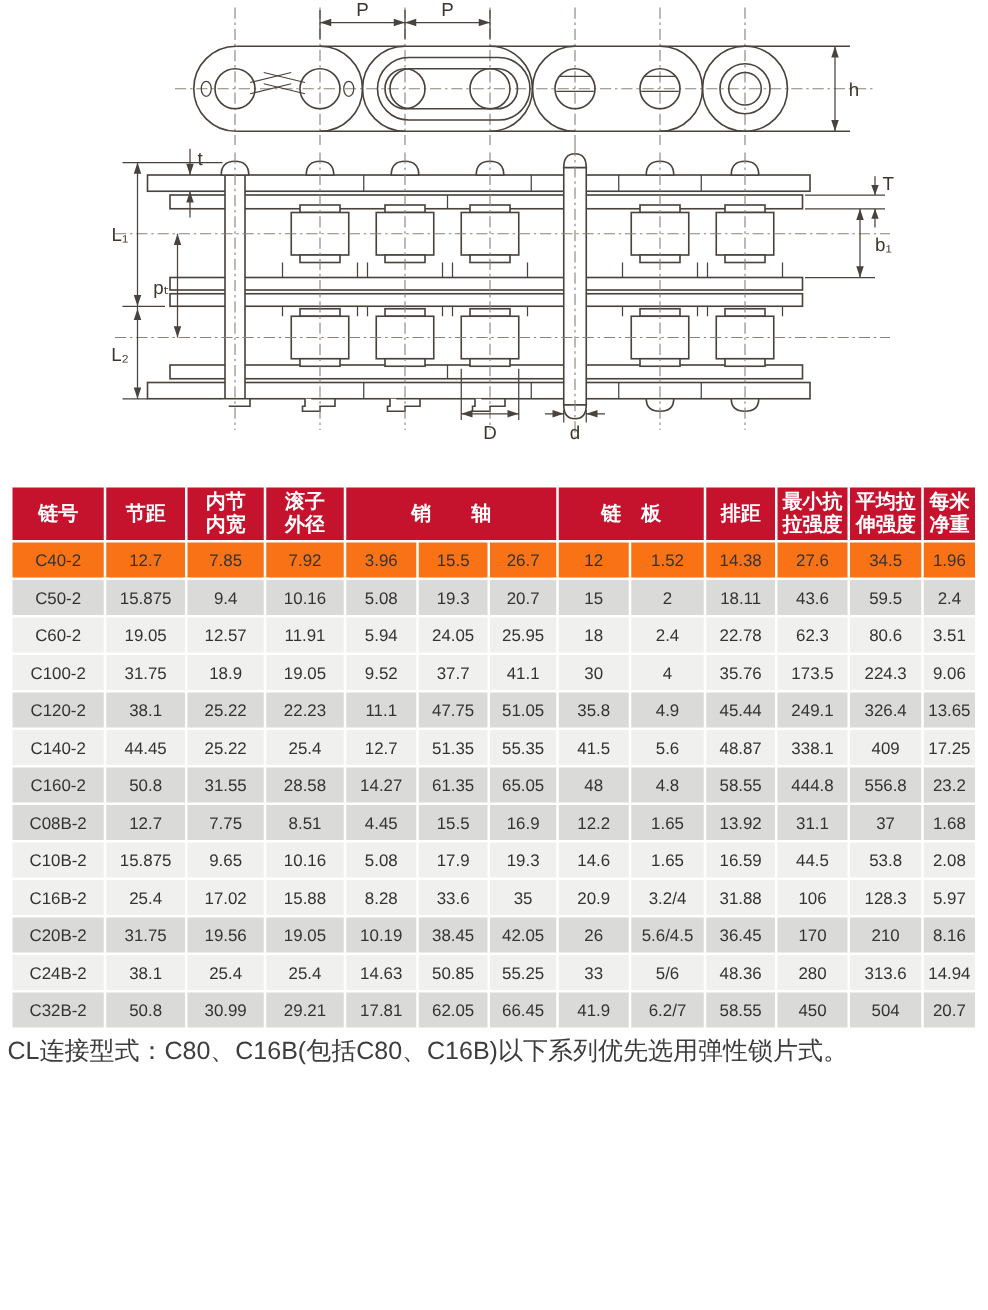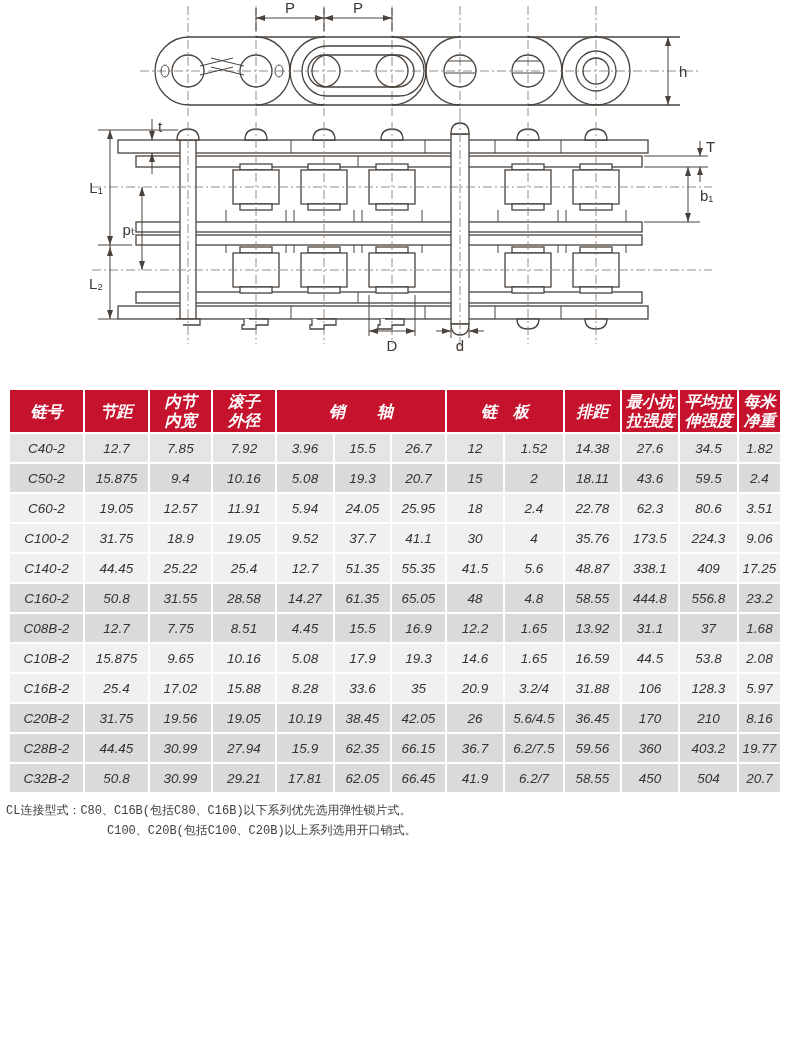--- a/index.html
+++ b/index.html
@@ -10,37 +10,37 @@
   svg.diagram { display:block; }
   svg .ln   { stroke:#4a423c; stroke-width:1.3; fill:none; }
   svg .lnw  { stroke:#4a423c; stroke-width:1.3; fill:#ffffff; }
   svg .dim  { stroke:#4a423c; stroke-width:1; fill:none; }
   svg .cl   { stroke:#8a827a; stroke-width:0.9; fill:none; stroke-dasharray:9 3 2 3; }
   svg .ah   { fill:#4a423c; stroke:none; }
   svg text.dlabel { fill:#3d3630; font-size:15px; }
 
   table.spec {
     border-collapse:separate; border-spacing:2px; table-layout:fixed;
-    width:774px; margin:6px 0 0 8px;font-style:italic;
+    width:774px; margin:6px 0 0 8px;
   }
   table.spec th {
     background:#c5122d; color:#ffffff; text-align:center; vertical-align:middle;
     white-space:pre-line; padding:0; overflow:hidden;
   }
   tr.ghead th { height:42px; font-size:16px; font-weight:bold; line-height:19px; }
   tr.shead th { height:46px; font-size:14px; font-weight:normal; line-height:17px; }
   table.spec td {
     text-align:center; vertical-align:middle; height:28px;
     font-size:13.5px; color:#333333; padding:0; overflow:hidden;
   }
-  tr.shade-dark  td { background:#e5e5e5; }
+  tr.shade-dark  td { background:#f97316; }
   tr.shade-gray  td { background:#dadad8; }
   tr.shade-light td { background:#f0f0ee; }
 
-  .footnote { margin:7px 0 0 6px; font-size:12px; color:#3d3d3d; line-height:20px;font-family:Liberation Mono, monospace; }
+  .footnote { margin:7px 0 0 6px; font-size:20px; color:#3d3d3d; line-height:20px; }
   .footnote .line2 { padding-left:101px; }
 </style>
 </head>
 <body>
 
 <div class="page">
 
   <svg class="diagram" width="790" height="382" viewBox="0 0 790 382">
 
     <g>
@@ -248,21 +248,21 @@
           <td>7.85</td>
           <td>7.92</td>
           <td>3.96</td>
           <td>15.5</td>
           <td>26.7</td>
           <td>12</td>
           <td>1.52</td>
           <td>14.38</td>
           <td>27.6</td>
           <td>34.5</td>
-          <td>1.82</td>
+          <td>1.96</td>
         </tr>
 
         <tr class="shade-gray">
           <td>C50-2</td>
           <td>15.875</td>
           <td>9.4</td>
           <td>10.16</td>
           <td>5.08</td>
           <td>19.3</td>
           <td>20.7</td>
@@ -300,20 +300,35 @@
           <td>37.7</td>
           <td>41.1</td>
           <td>30</td>
           <td>4</td>
           <td>35.76</td>
           <td>173.5</td>
           <td>224.3</td>
           <td>9.06</td>
         </tr>
 
+        <tr class="shade-gray">
+          <td>C120-2</td>
+          <td>38.1</td>
+          <td>25.22</td>
+          <td>22.23</td>
+          <td>11.1</td>
+          <td>47.75</td>
+          <td>51.05</td>
+          <td>35.8</td>
+          <td>4.9</td>
+          <td>45.44</td>
+          <td>249.1</td>
+          <td>326.4</td>
+          <td>13.65</td>
+        </tr>
 
         <tr class="shade-light">
           <td>C140-2</td>
           <td>44.45</td>
           <td>25.22</td>
           <td>25.4</td>
           <td>12.7</td>
           <td>51.35</td>
           <td>55.35</td>
           <td>41.5</td>
@@ -399,36 +414,36 @@
           <td>38.45</td>
           <td>42.05</td>
           <td>26</td>
           <td>5.6/4.5</td>
           <td>36.45</td>
           <td>170</td>
           <td>210</td>
           <td>8.16</td>
         </tr>
 
-
-        <tr class="shade-gray">
-          <td>C28B-2</td>
-          <td>44.45</td>
-          <td>30.99</td>
-          <td>27.94</td>
-          <td>15.9</td>
-          <td>62.35</td>
-          <td>66.15</td>
-          <td>36.7</td>
-          <td>6.2/7.5</td>
-          <td>59.56</td>
-          <td>360</td>
-          <td>403.2</td>
-          <td>19.77</td>
-        </tr>
+        <tr class="shade-light">
+          <td>C24B-2</td>
+          <td>38.1</td>
+          <td>25.4</td>
+          <td>25.4</td>
+          <td>14.63</td>
+          <td>50.85</td>
+          <td>55.25</td>
+          <td>33</td>
+          <td>5/6</td>
+          <td>48.36</td>
+          <td>280</td>
+          <td>313.6</td>
+          <td>14.94</td>
+        </tr>
+
 
         <tr class="shade-gray">
           <td>C32B-2</td>
           <td>50.8</td>
           <td>30.99</td>
           <td>29.21</td>
           <td>17.81</td>
           <td>62.05</td>
           <td>66.45</td>
           <td>41.9</td>
@@ -436,16 +451,15 @@
           <td>58.55</td>
           <td>450</td>
           <td>504</td>
           <td>20.7</td>
         </tr>
       </tbody>
   </table>
 
   <div class="footnote">
     <div class="line1">CL连接型式：C80、C16B(包括C80、C16B)以下系列优先选用弹性锁片式。</div>
-    <div class="line2">C100、C20B(包括C100、C20B)以上系列选用开口销式。</div>
   </div>
 
 </div>
 
 </body></html>

